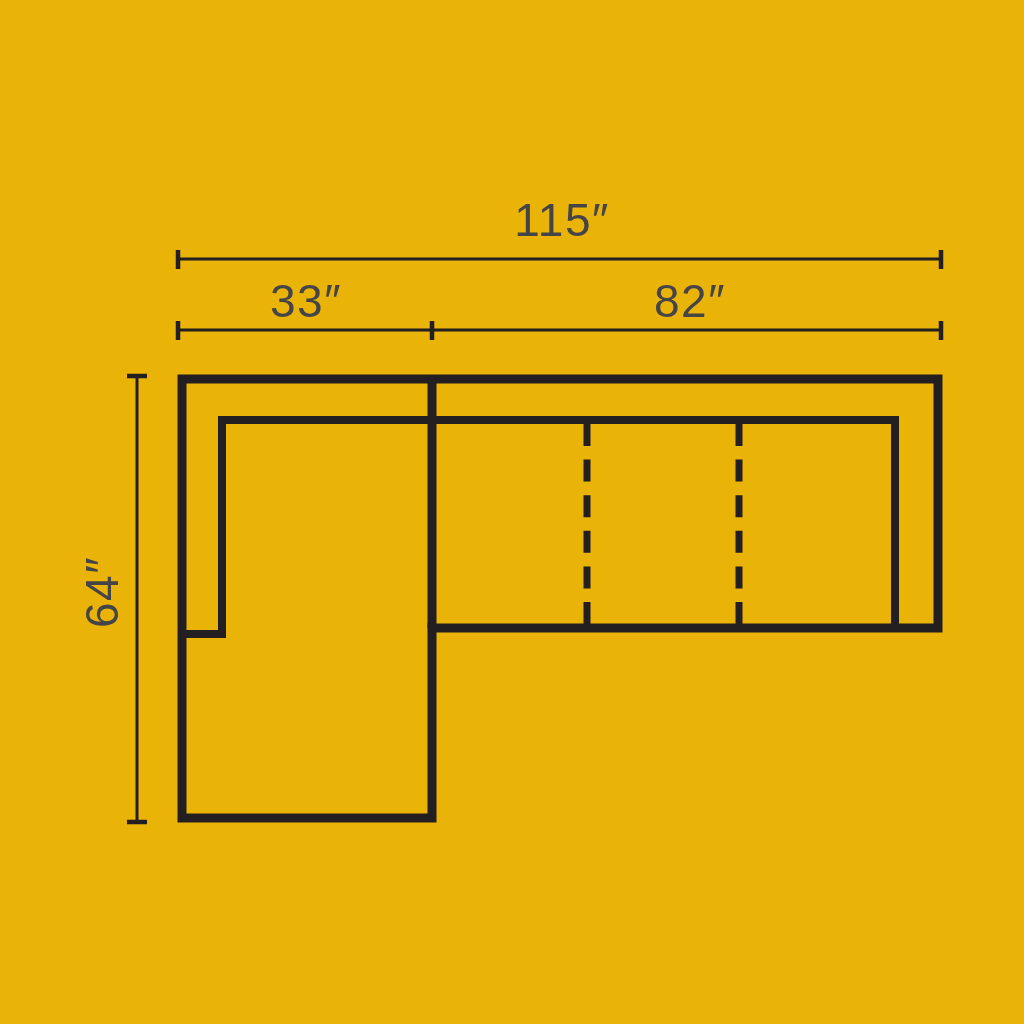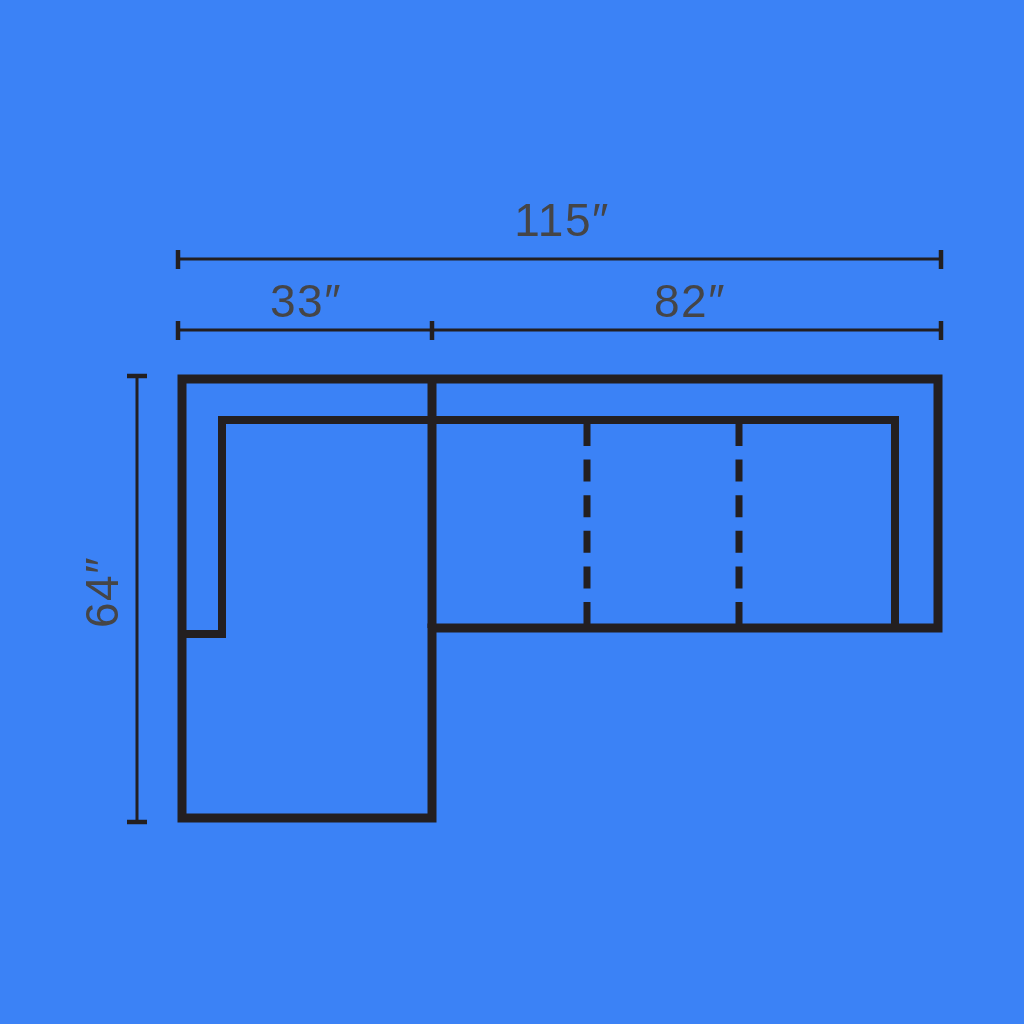--- a/index.html
+++ b/index.html
@@ -8,21 +8,21 @@
     background: #ffffff;
     width: 1024px;
     height: 1024px;
     overflow: hidden;
     font-family: "Liberation Sans", "DejaVu Sans", sans-serif;
   }
   .stage {
     position: relative;
     width: 1024px;
     height: 1024px;
-    background: #3b82f6;
+    background: #eab308;
   }
   svg { display: block; }
   .dim-label {
     font-family: "Liberation Sans", "DejaVu Sans", sans-serif;
     font-size: 46px;
     font-weight: 300;
     letter-spacing: 1.5px;
     fill: #454547;
   }
 </style>

